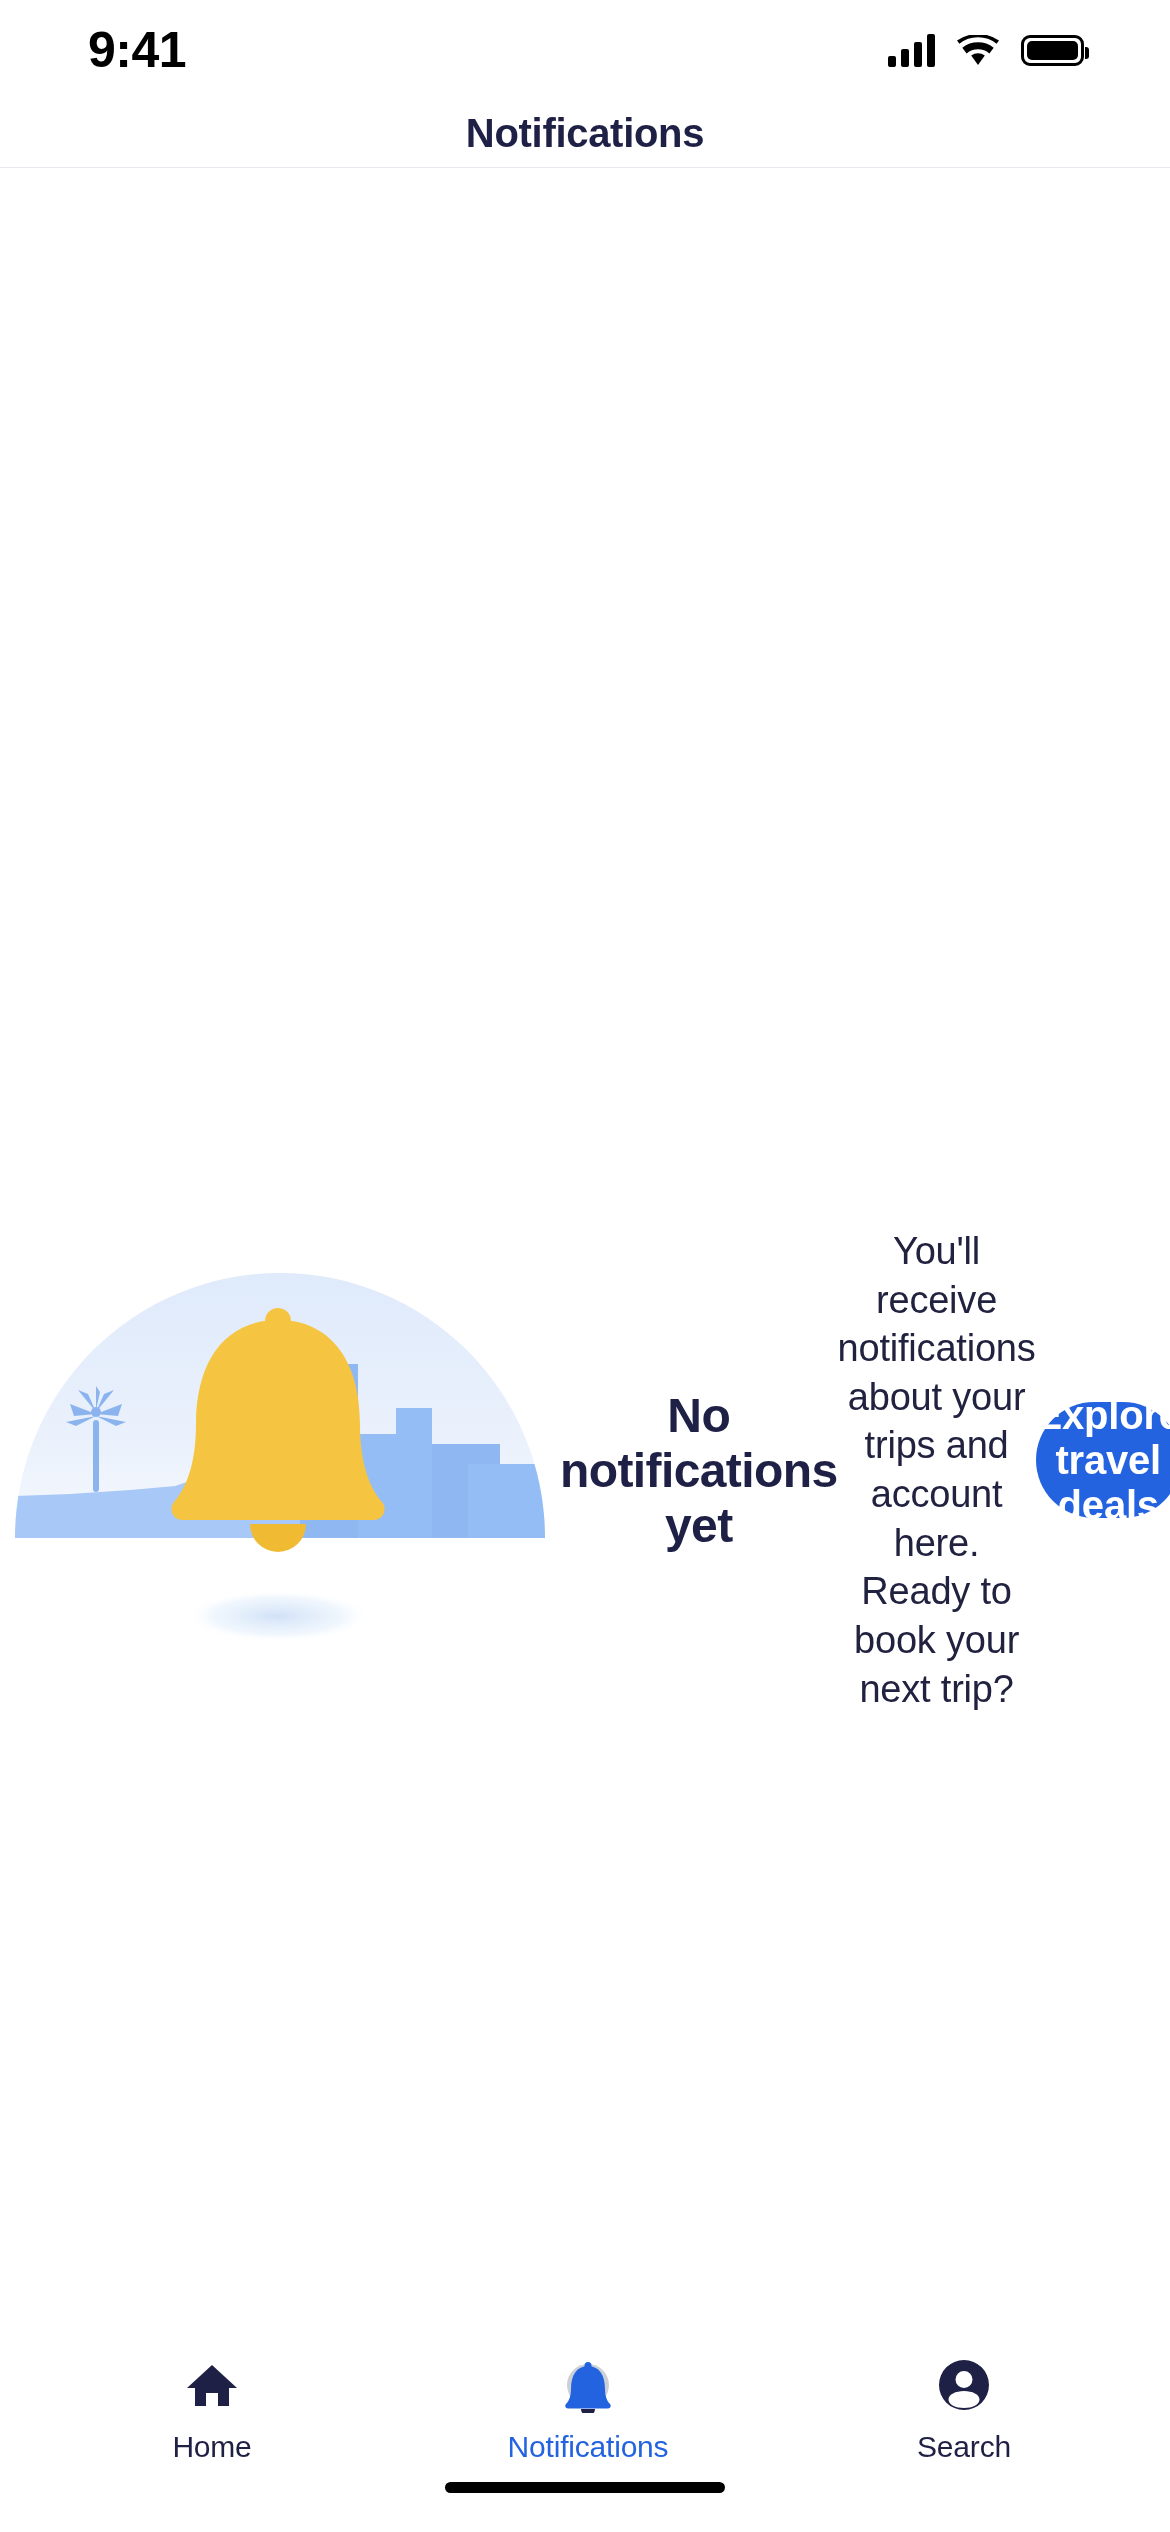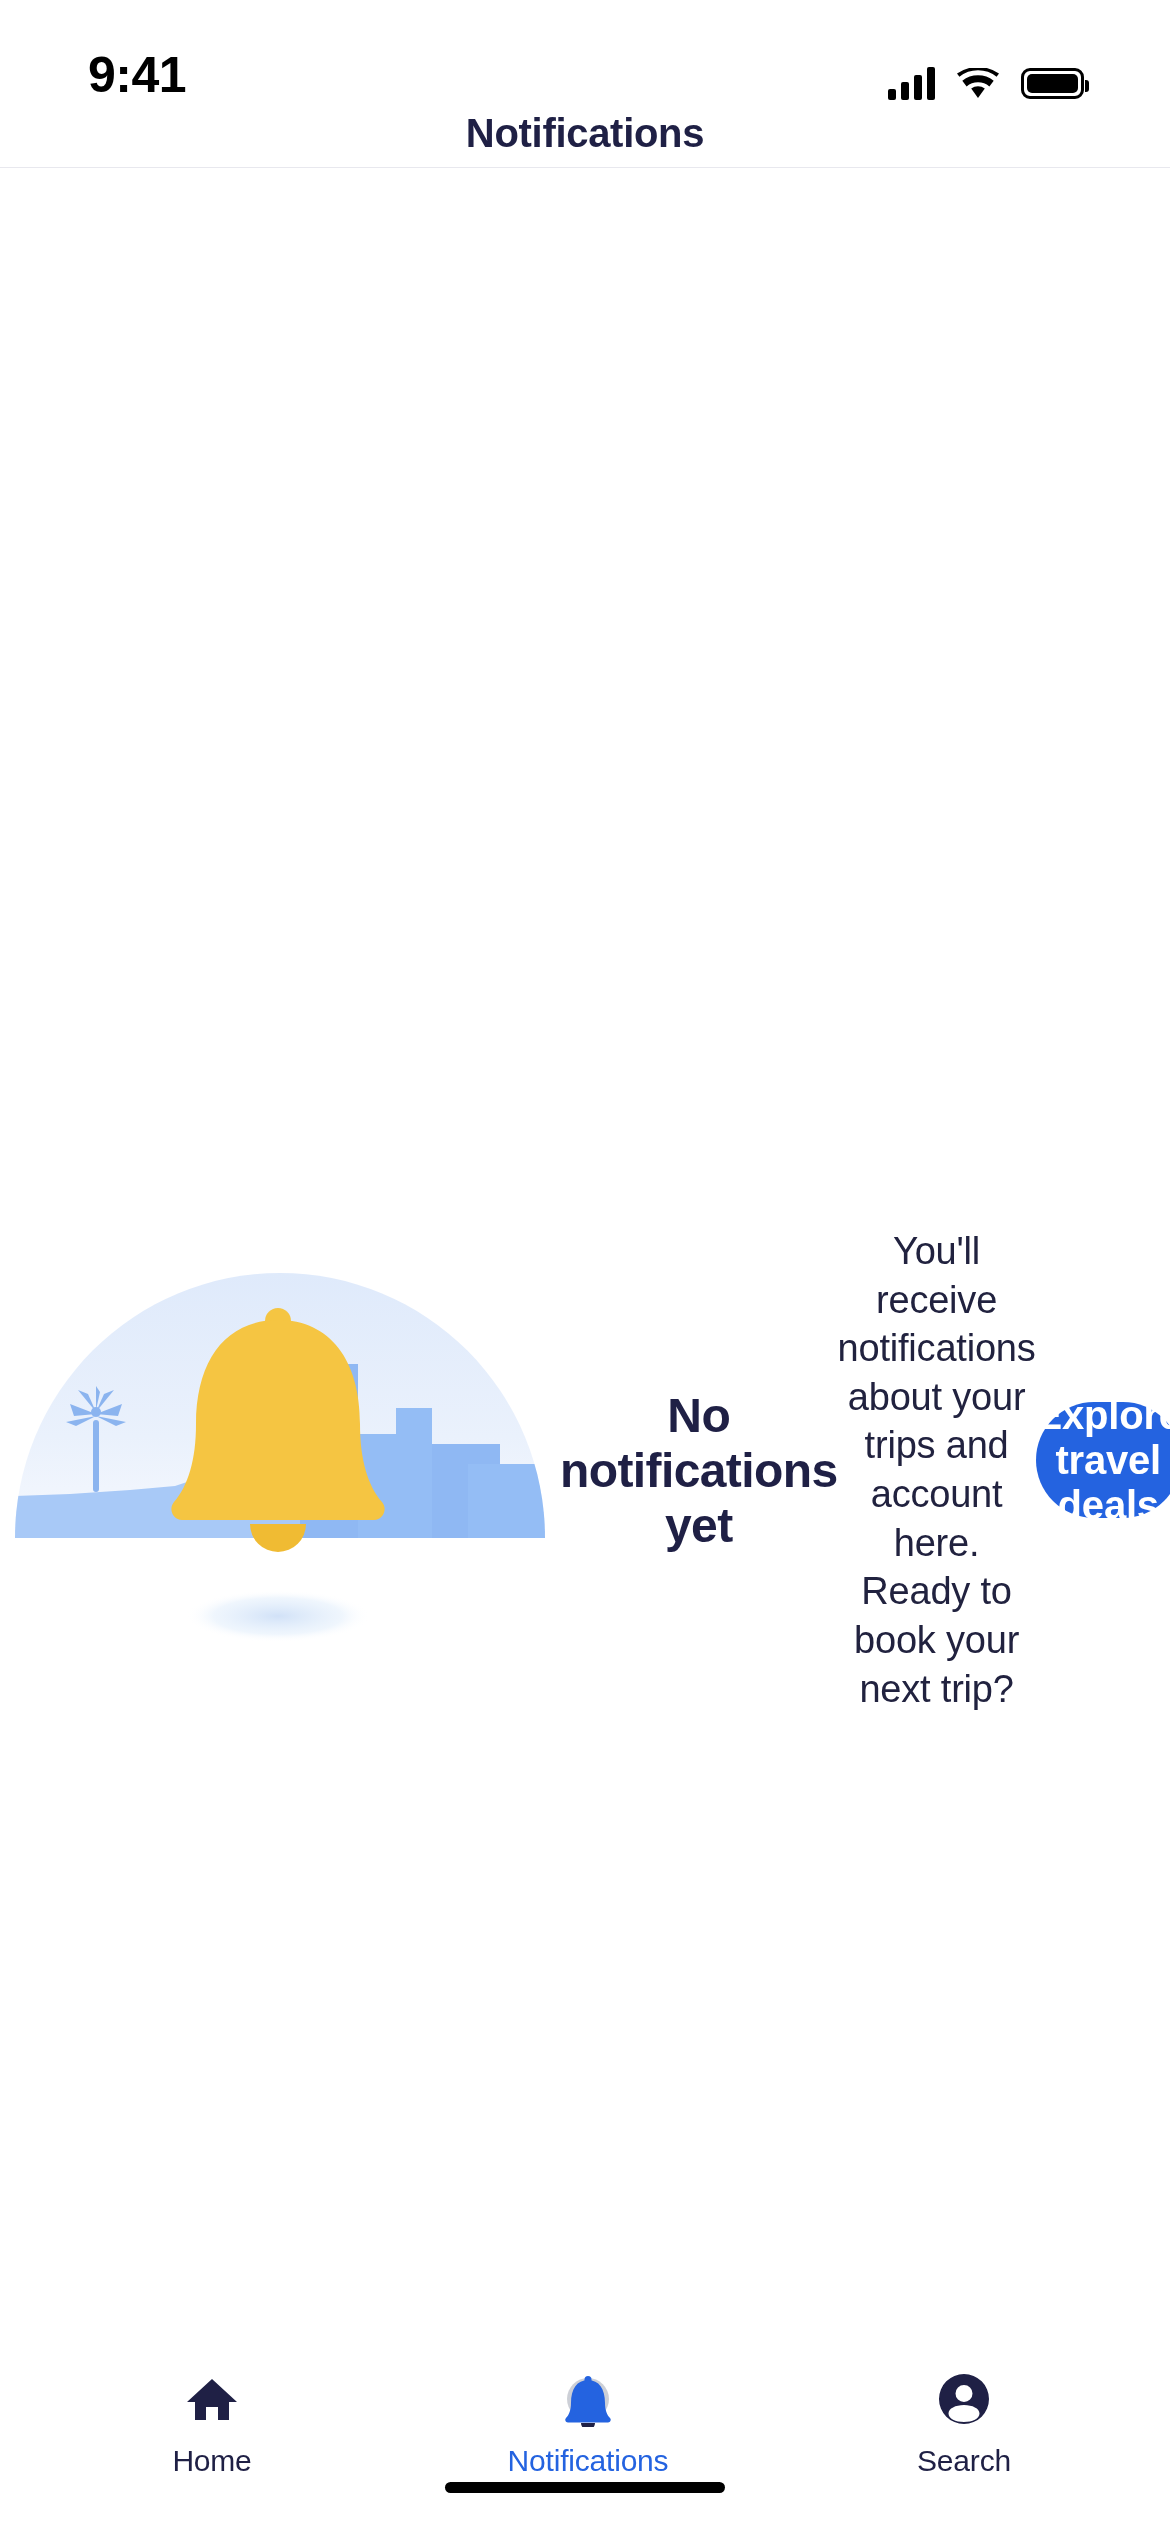--- a/index.html
+++ b/index.html
@@ -7,21 +7,21 @@
     width:1170px; height:2532px;
     background:#ffffff;
     font-family:"Liberation Sans", sans-serif;
     overflow:hidden;
   }
   .phone { position:relative; width:1170px; height:2532px; background:#fff; display:flex; flex-direction:column; }
 
   
   .status-bar {
     height:100px; flex:0 0 100px;
-    display:flex; align-items:flex-end; justify-content:space-between;
+    display:flex; align-items:center; justify-content:space-between;
     padding:0 86px 0 88px;
   }
   .status-time {
     font-size:50px; font-weight:600; color:#000; letter-spacing:-0.5px;
     line-height:1;
   }
   .status-icons { display:flex; align-items:center; gap:22px; }
   .bars { display:flex; align-items:flex-end; gap:5px; height:33px; }
   .bars i { width:8px; background:#000; border-radius:2px; display:block; }
   .bars i:nth-child(1){ height:11px; }
@@ -77,21 +77,21 @@
     border:none; border-radius:58px;
     font-family:"Liberation Sans", sans-serif;
     font-size:40px; font-weight:700; letter-spacing:-0.2px;
     cursor:pointer;
     display:flex; align-items:center; justify-content:center;
   }
 
   
   .tab-bar {
     flex:0 0 158px; height:158px;
-    display:flex; align-items:flex-end; justify-content:space-around;
+    display:flex; align-items:center; justify-content:space-around;
     padding:22px 18px 0 24px;
     background:#fff;
   }
   .tab {
     flex:1 1 0; display:flex; flex-direction:column;
     align-items:center; gap:16px; cursor:pointer;
     background:none; border:none; font-family:inherit;
   }
   .tab-icon { width:62px; height:62px; display:flex; align-items:center; justify-content:center; position:relative; }
   .tab-icon svg { display:block; }

